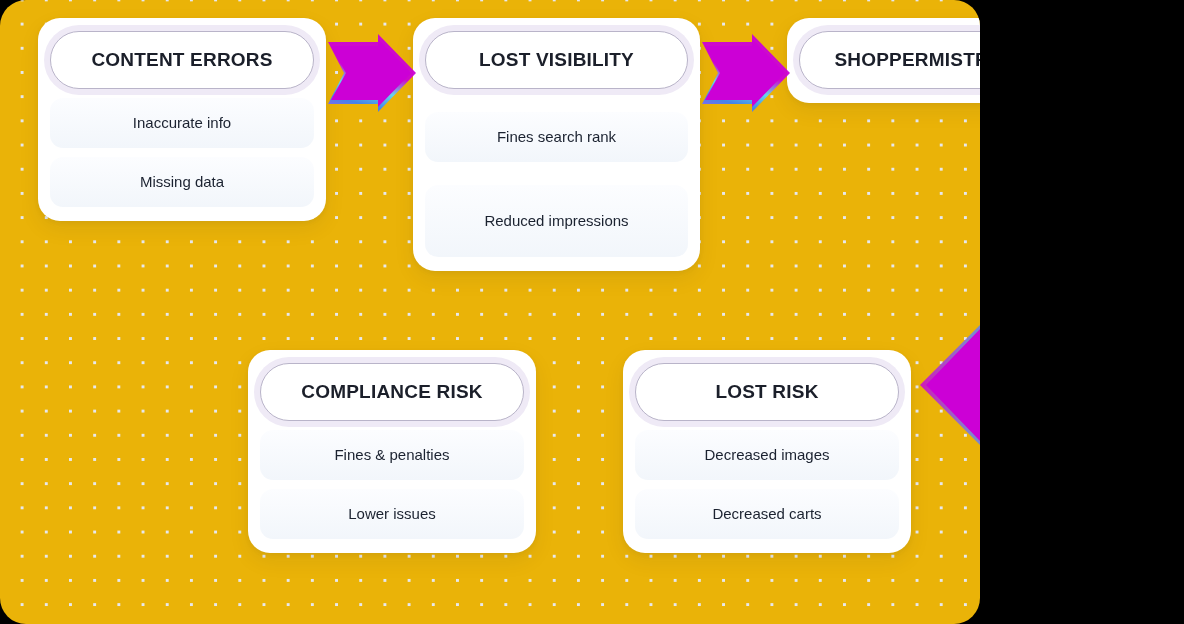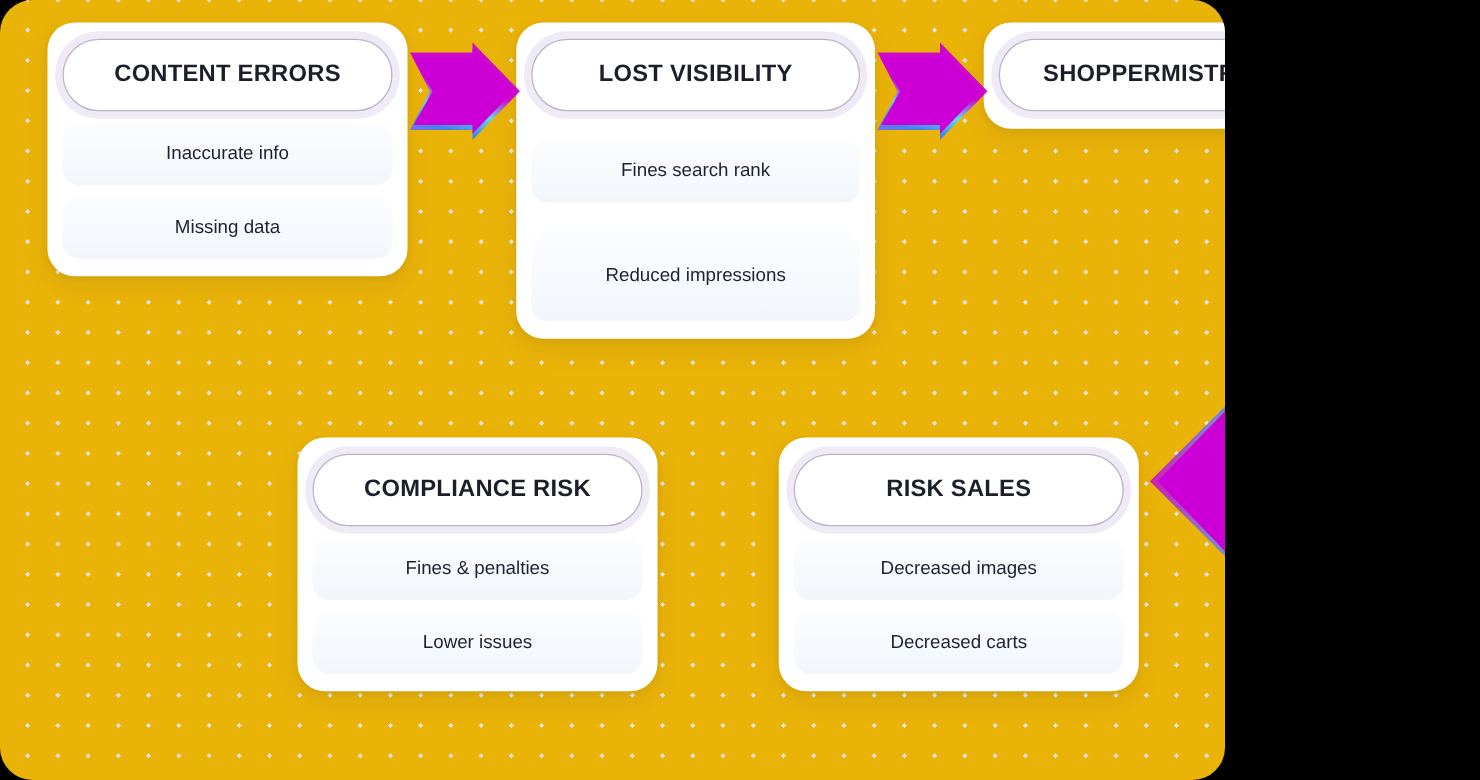--- a/index.html
+++ b/index.html
@@ -86,21 +86,21 @@
     line-height: 1.2;
     padding: 11px 10px;
     min-height: 50px;
   }
   .chip.tall { min-height: 72px; text-align: center; }
 
   
   #card-content-errors   { left: 38px;  top: 18px;  width: 288px; }
   #card-lost-visibility  { left: 413px; top: 18px;  width: 287px; gap: 23px; }
   #card-shopper-mistrust { left: 787px; top: 18px;  width: 288px; }
-  #card-compliance-risk  { left: 238px; top: 350px; width: 288px; }
+  #card-compliance-risk  { left: 248px; top: 350px; width: 288px; }
   #card-lost-sales       { left: 623px; top: 350px; width: 288px; }
 
   
   .arrow-svg { position: absolute; overflow: visible; pointer-events: none; }
   #arrow-1 { left: 326px; top: 34px;  width: 92px; height: 78px; }
   #arrow-2 { left: 700px; top: 34px;  width: 92px; height: 78px; }
   #arrow-elbow { left: 920px; top: 55px; width: 250px; height: 392px; }
 </style>
 </head>
 <body>
@@ -129,21 +129,21 @@
     </div>
   </div>
 
   <div class="card" id="card-compliance-risk">
     <div class="pill">COMPLIANCE RISK</div>
     <div class="chip">Fines &amp; penalties</div>
     <div class="chip">Lower issues</div>
   </div>
 
   <div class="card" id="card-lost-sales">
-    <div class="pill">RISK SALES</div>
+    <div class="pill">LOST RISK</div>
     <div class="chip">Decreased images</div>
     <div class="chip">Decreased carts</div>
   </div>
 
   <svg class="arrow-svg" id="arrow-1" viewBox="0 0 92 78">
     <defs>
       <linearGradient id="agrad1" x1="0" y1="0" x2="0.35" y2="1">
         <stop offset="0%" stop-color="#8b5cf6"></stop>
         <stop offset="18%" stop-color="#3b82f6"></stop>
         <stop offset="34%" stop-color="#22d3ee"></stop>

